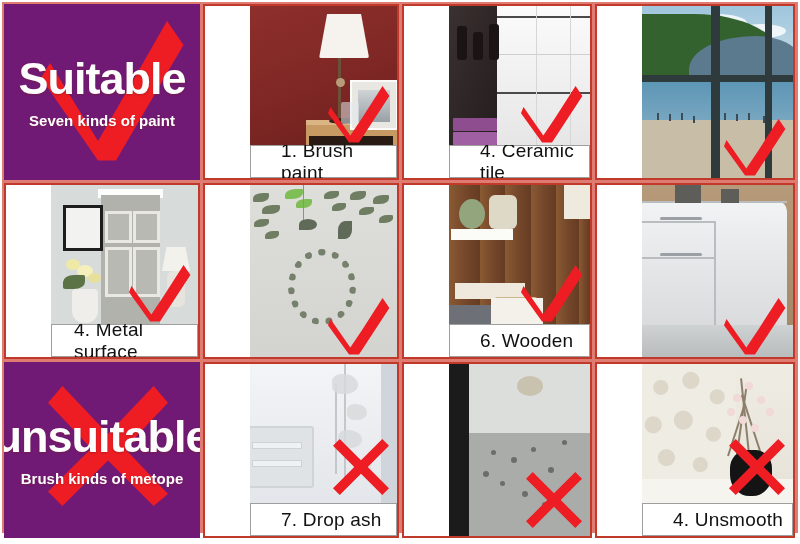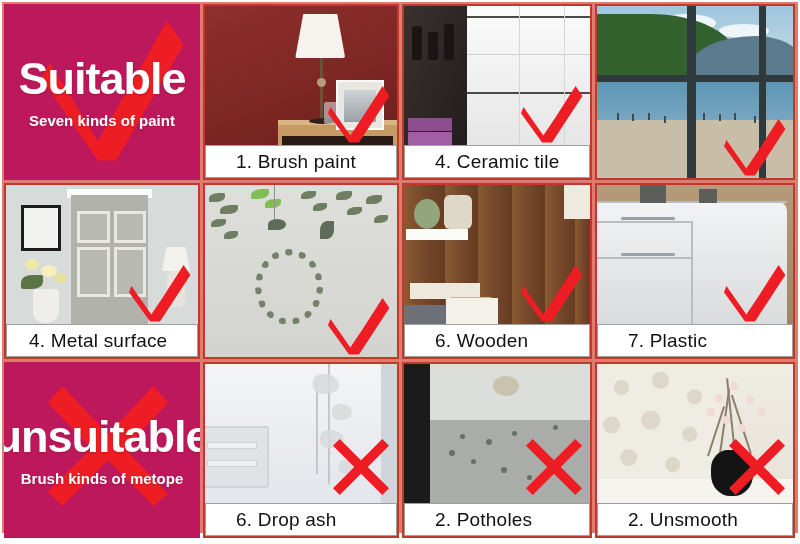--- a/index.html
+++ b/index.html
@@ -8,29 +8,29 @@
   .poster{position:absolute;left:2px;top:2px;width:796px;height:531px;background:#e07b72;}
 
   .grid{position:absolute;left:0;top:0;width:100%;height:100%;
         display:grid;grid-template-columns:196px 196px 190px 200px;
         grid-template-rows:176px 176px 176px;gap:3px;padding:2px 4px 3px 2px;box-sizing:border-box;}
 
   .cell{position:relative;overflow:hidden;}
 
   
   .photo-cell{border:2px solid #c0392b;background:#fff;box-sizing:border-box;
-              display:flex;flex-direction:column;}
+              display:flex;flex-direction:column;padding-left:45px;}
   .photo{position:relative;flex:1;overflow:hidden;}
   .caption{height:33px;flex:0 0 33px;background:#ffffff;border:1px solid #9e9e9e;
            box-sizing:border-box;display:flex;align-items:center;
            font-size:19px;color:#111;letter-spacing:.2px;padding-left:22px;}
   .caption.c-center{padding-left:30px;}
 
   
-  .banner{background:#be185d;position:relative;display:flex;flex-direction:column;
+  .banner{background:#701a75;position:relative;display:flex;flex-direction:column;
           align-items:center;justify-content:center;overflow:hidden;}
   .banner .word{position:relative;z-index:3;color:#fdfdfd;font-weight:bold;
                 font-size:45px;line-height:1;letter-spacing:-1px;
                 text-shadow:0 1px 2px rgba(120,30,25,.45);}
   .banner .sub{position:relative;z-index:3;color:#ffffff;font-weight:bold;
                font-size:15px;margin-top:11px;text-shadow:0 1px 2px rgba(120,30,25,.4);}
 
   
   .bigcheck{position:absolute;z-index:1;left:34px;top:8px;width:150px;height:150px;}
   .bigx{position:absolute;z-index:1;left:44px;top:14px;width:120px;height:140px;}
@@ -342,21 +342,20 @@
           <div class="seam" style="left:0;top:36px;width:48%;height:2px"></div>
           <div class="handle" style="left:12%;top:32px;width:28%"></div>
           <div class="handle" style="left:12%;top:68px;width:28%"></div>
           <div class="obj" style="left:22%;top:0;width:26px;height:18px"></div>
           <div class="obj" style="left:52%;top:4px;width:18px;height:14px"></div>
         </div>
         <svg class="mark" viewBox="0 0 100 100">
           <path d="M4 42 L36 88 L56 58 L88 8 L99 24 L50 99 L34 99 L0 52 Z" fill="#ee1c23"></path>
         </svg>
       </div>
-      <div class="caption c-center">7. Plastic</div>
     </div>
 
     <div class="cell banner">
       <svg class="bigx" viewBox="0 0 100 100">
         <path d="M12 0 L50 40 L88 0 L100 14 L64 52 L100 90 L88 100 L50 62 L12 100 L0 88 L36 52 L0 14 Z" fill="#ee1c23"></path>
       </svg>
       <div class="word">unsuitable</div>
       <div class="sub">Brush kinds of metope</div>
     </div>
 
@@ -371,21 +370,21 @@
           <div class="peel" style="left:60%;top:66px;width:24px;height:18px"></div>
           <div class="peel" style="left:70%;top:96px;width:18px;height:14px"></div>
           <div class="rad"></div>
           <div class="radbar" style="left:2px;top:78px;width:48px"></div>
           <div class="radbar" style="left:2px;top:96px;width:48px"></div>
         </div>
         <svg class="mark xm" viewBox="0 0 100 100">
           <path d="M12 0 L50 38 L88 0 L100 12 L62 50 L100 88 L88 100 L50 62 L12 100 L0 88 L38 50 L0 12 Z" fill="#ee1c23"></path>
         </svg>
       </div>
-      <div class="caption c-center">6. Drop ash</div>
+      <div class="caption c-center">7. Drop ash</div>
     </div>
 
     <div class="cell photo-cell">
       <div class="photo">
         <div class="ph p9">
           <div class="upper"></div>
           <div class="rough"></div>
           <div class="dark"></div>
           <div class="splotch" style="left:48%;top:12px;width:26px;height:20px"></div>
           <div class="hole" style="left:30%;top:50%;width:5px;height:5px"></div>
@@ -395,21 +394,20 @@
           <div class="hole" style="left:36%;top:68%;width:5px;height:5px"></div>
           <div class="hole" style="left:52%;top:74%;width:6px;height:6px"></div>
           <div class="hole" style="left:66%;top:80%;width:5px;height:5px"></div>
           <div class="hole" style="left:24%;top:62%;width:6px;height:6px"></div>
           <div class="hole" style="left:80%;top:44%;width:5px;height:5px"></div>
         </div>
         <svg class="mark xm" viewBox="0 0 100 100">
           <path d="M12 0 L50 38 L88 0 L100 12 L62 50 L100 88 L88 100 L50 62 L12 100 L0 88 L38 50 L0 12 Z" fill="#ee1c23"></path>
         </svg>
       </div>
-      <div class="caption c-center">2. Potholes</div>
     </div>
 
     <div class="cell photo-cell">
       <div class="photo">
         <div class="ph p10">
           <div class="tex"></div>
           <div class="ledge"></div>
           <div class="branch" style="left:62%;top:24px;height:66px;transform:rotate(8deg)"></div>
           <div class="branch" style="left:70%;top:14px;height:76px;transform:rotate(-6deg)"></div>
           <div class="branch" style="left:78%;top:28px;height:62px;transform:rotate(-18deg)"></div>
@@ -420,17 +418,17 @@
           <div class="bloom" style="left:64%;top:52px"></div>
           <div class="bloom" style="left:72%;top:60px"></div>
           <div class="bloom" style="left:56%;top:44px"></div>
           <div class="bloom" style="left:82%;top:44px"></div>
           <div class="vase"></div>
         </div>
         <svg class="mark xm" viewBox="0 0 100 100">
           <path d="M12 0 L50 38 L88 0 L100 12 L62 50 L100 88 L88 100 L50 62 L12 100 L0 88 L38 50 L0 12 Z" fill="#ee1c23"></path>
         </svg>
       </div>
-      <div class="caption c-center">2. Unsmooth</div>
+      <div class="caption c-center">4. Unsmooth</div>
     </div>
 
   </div>
 </div>
 
 </body></html>

